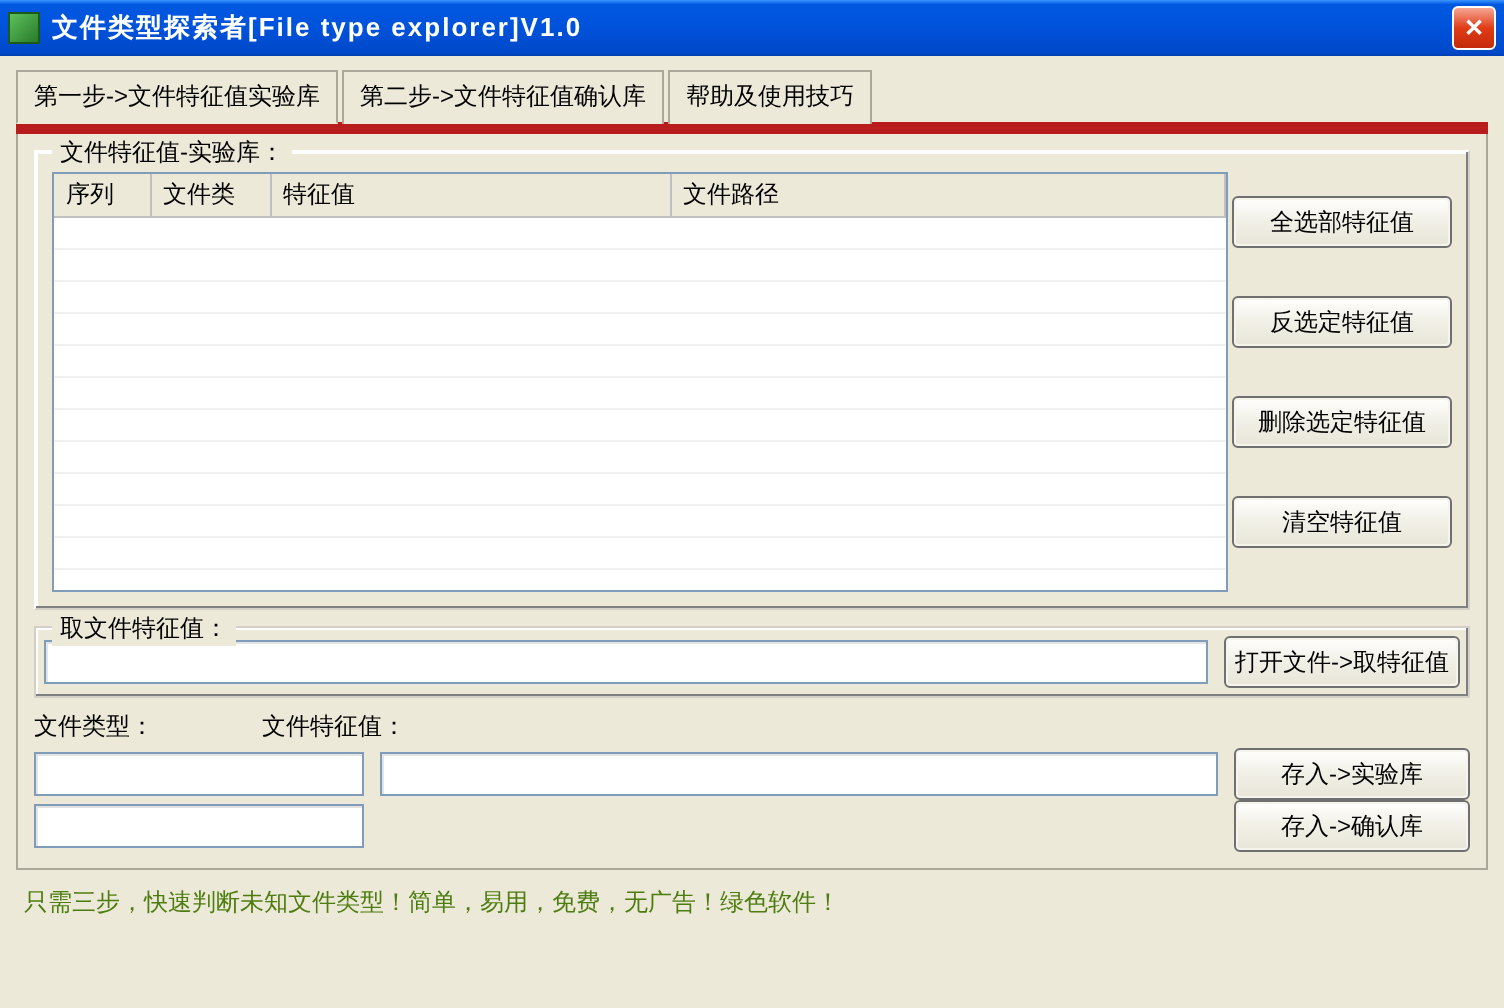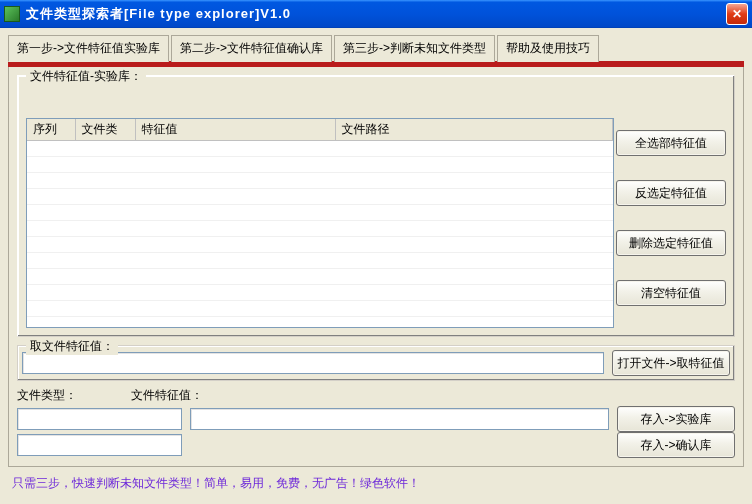--- a/index.html
+++ b/index.html
@@ -9,53 +9,52 @@
 .titlebar .title-text { flex: 1; letter-spacing: 1px; font-size: 13px; }
 .close-btn { width: 22px; height: 22px; background: linear-gradient(to bottom,#f6a694,#e03c16 50%,#c42a0a); border: 1px solid #fff; border-radius: 3px; display:flex; align-items:center; justify-content:center; color:#fff; font-weight:bold; font-size:13px; cursor:pointer; }
 .client { padding: 6px 8px 4px 8px; }
 .tabs { display:flex; border-bottom: 6px solid #b91c1c; }
 .tab { padding: 4px 8px 4px 8px; border: 1px solid #aca899; border-bottom: none; background: #ece9d8; margin-right: 2px; position: relative; top: 1px; cursor:pointer; white-space:nowrap; }
 .tab.active { background: #ece9d8; border-bottom: 1px solid #ece9d8; }
 .tab:not(.active) { background: #ece9d8; }
 .pane { border: 1px solid #aca899; border-top: none; padding: 8px; background:#ece9d8; }
 .groupbox { border: 1px solid #d4d0c8; border-top-color:#fff; border-left-color:#fff; padding: 10px 8px 8px 8px; margin-bottom: 8px; position: relative; box-shadow: inset -1px -1px 0 #808080, inset 1px 1px 0 #fff; background:#ece9d8; }
 .groupbox > .legend { position: absolute; top: -8px; left: 8px; background: #ece9d8; padding: 0 4px; }
-.main-row { display:flex; gap:2px;margin-top:32px; }
+.main-row { display:flex; gap:2px; }
 .table-wrap { flex:1; border: 1px solid #7f9db9; background:#fff; height: 210px; overflow:hidden; }
 table { width:100%; border-collapse: collapse; table-layout: fixed; }
 th { background: #ece9d8; border: 1px solid #c0c0c0; border-top:none; border-left:none; text-align:left; padding: 2px 6px; font-weight: normal; height:20px; }
 th:first-child { border-left:none; }
 tbody tr { height: 16px; }
 tbody td { border-bottom: 1px solid #f0f0f0; padding: 0 6px; }
 .side-buttons { width: 110px; display:flex; flex-direction:column; gap: 24px; padding-top: 12px; }
 .btn { height: 26px; border: 1px solid #707070; border-radius: 3px; background: linear-gradient(to bottom,#fff,#f2f1e8 45%,#e7e5d7); cursor:pointer; display:flex; align-items:center; justify-content:center; padding: 0 6px; white-space:nowrap; box-shadow: 0 0 0 1px #f6f4ec inset; }
 .row { display:flex; gap:8px; align-items:center; }
 .input { flex:1; height: 22px; border: 1px solid #7f9db9; background:#fff; box-shadow: inset 1px 1px 0 #e3e3e3; padding: 0 4px; }
 .input.small { flex: 0 0 98px; }
 .bottom-row { display:flex; gap:8px; margin-top:6px; align-items:center; }
-.footer-text { color: #6d28d9; padding: 8px 4px 0 4px; }
+.footer-text { color: #4d7c0f; padding: 8px 4px 0 4px; }
 .thin-group { border: 1px solid #d4d0c8; padding: 4px; position:relative; margin-bottom:6px; box-shadow: inset -1px -1px 0 #808080, inset 1px 1px 0 #fff; }
 .thin-group > .legend { position:absolute; top:-8px; left:8px; background:#ece9d8; padding:0 4px; }
 </style>
 </head>
 <body>
 
 <div class="titlebar">
   <div class="app-icon"></div>
   <div class="title-text">文件类型探索者[File type explorer]V1.0</div>
   <div class="close-btn">
     <span>✕</span>
   </div>
 </div>
 
 <div class="client">
   <div class="tabs">
     <div class="tab active">第一步-&gt;文件特征值实验库</div>
     <div class="tab">第二步-&gt;文件特征值确认库</div>
-    <div class="tab">第三步-&gt;判断未知文件类型</div>
     <div class="tab">帮助及使用技巧</div>
   </div>
 
   <div class="pane">
 
     <div class="groupbox">
       <span class="legend">文件特征值-实验库：</span>
       <div class="main-row">
         <div class="table-wrap">
           <table>

